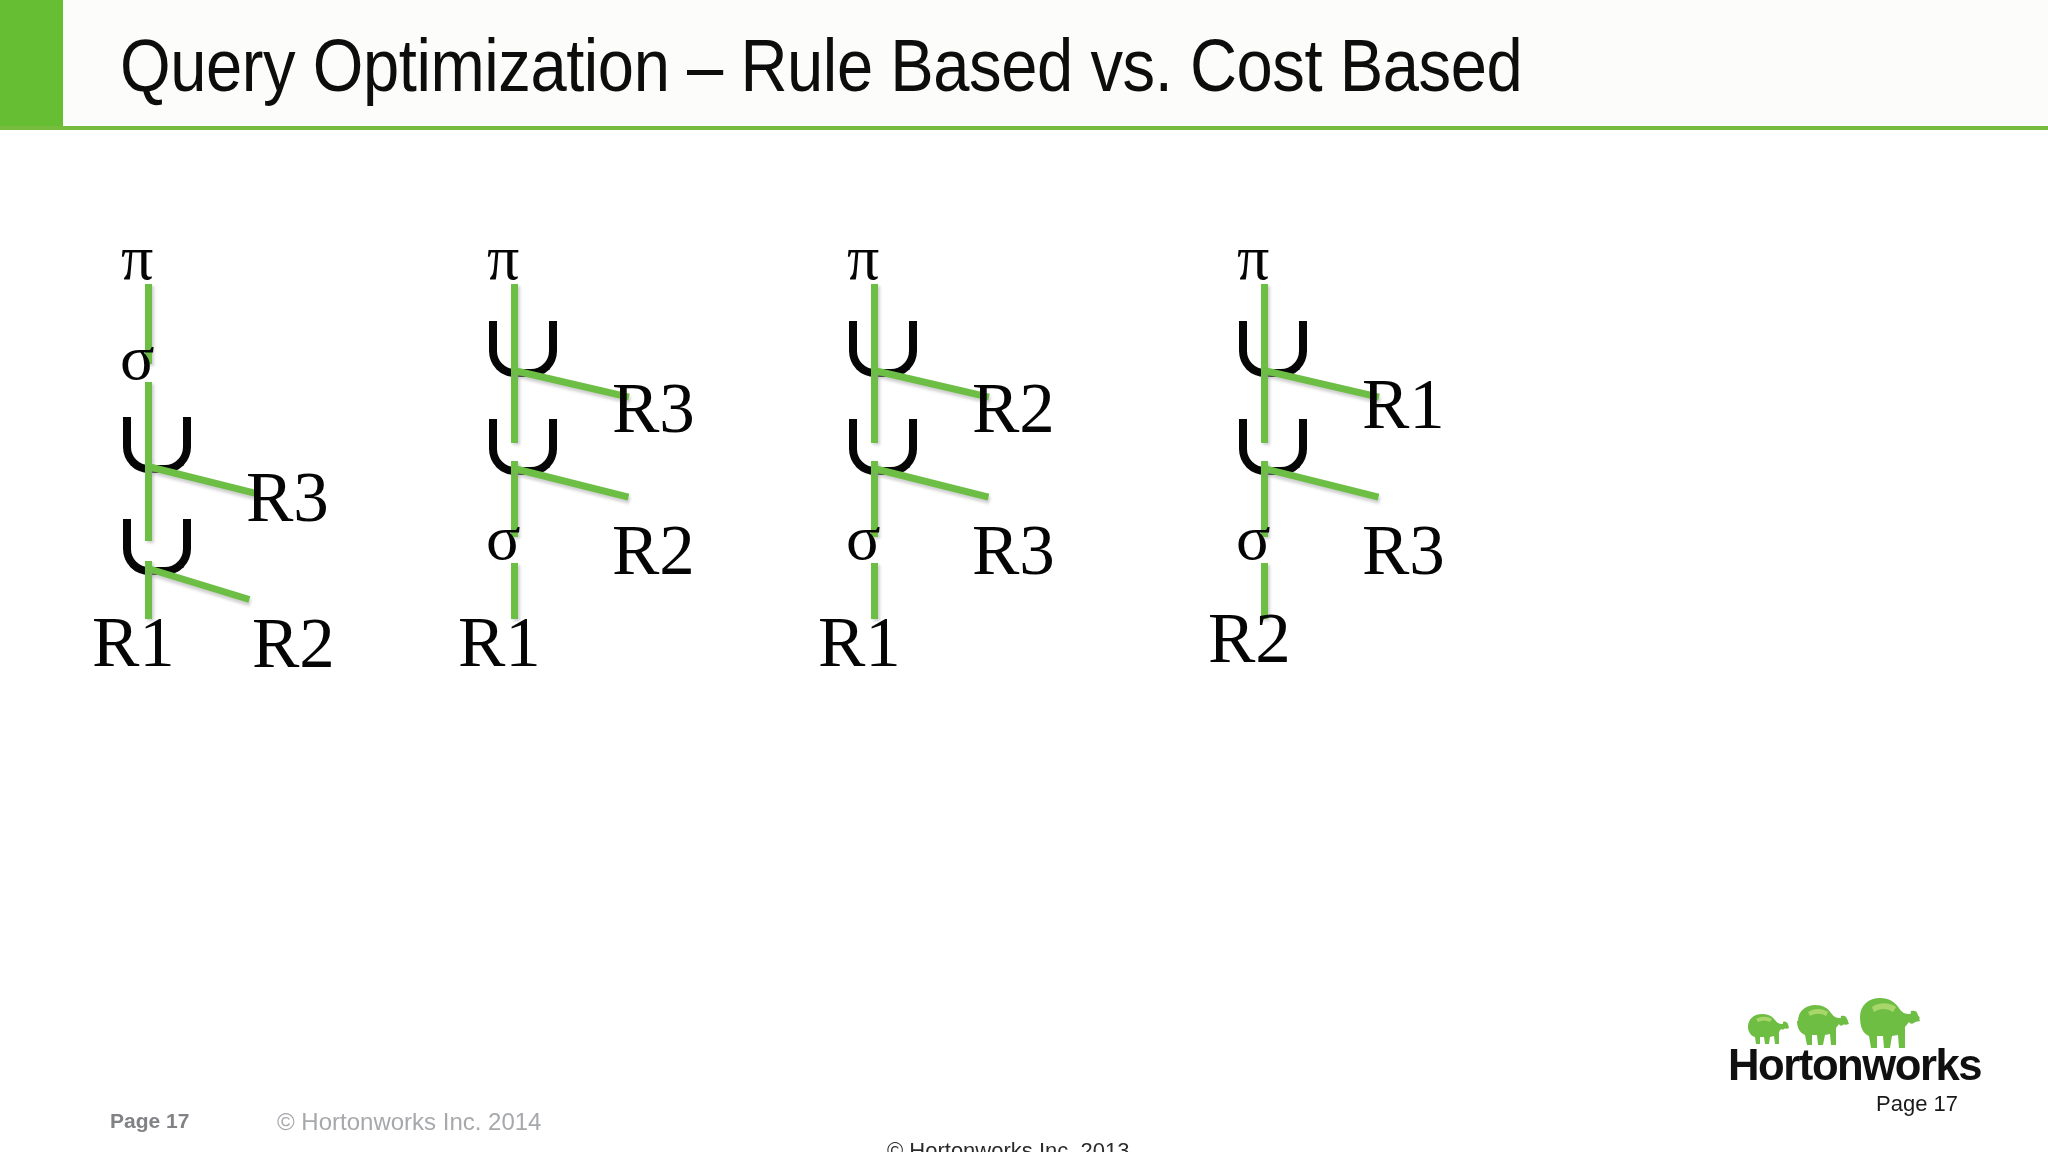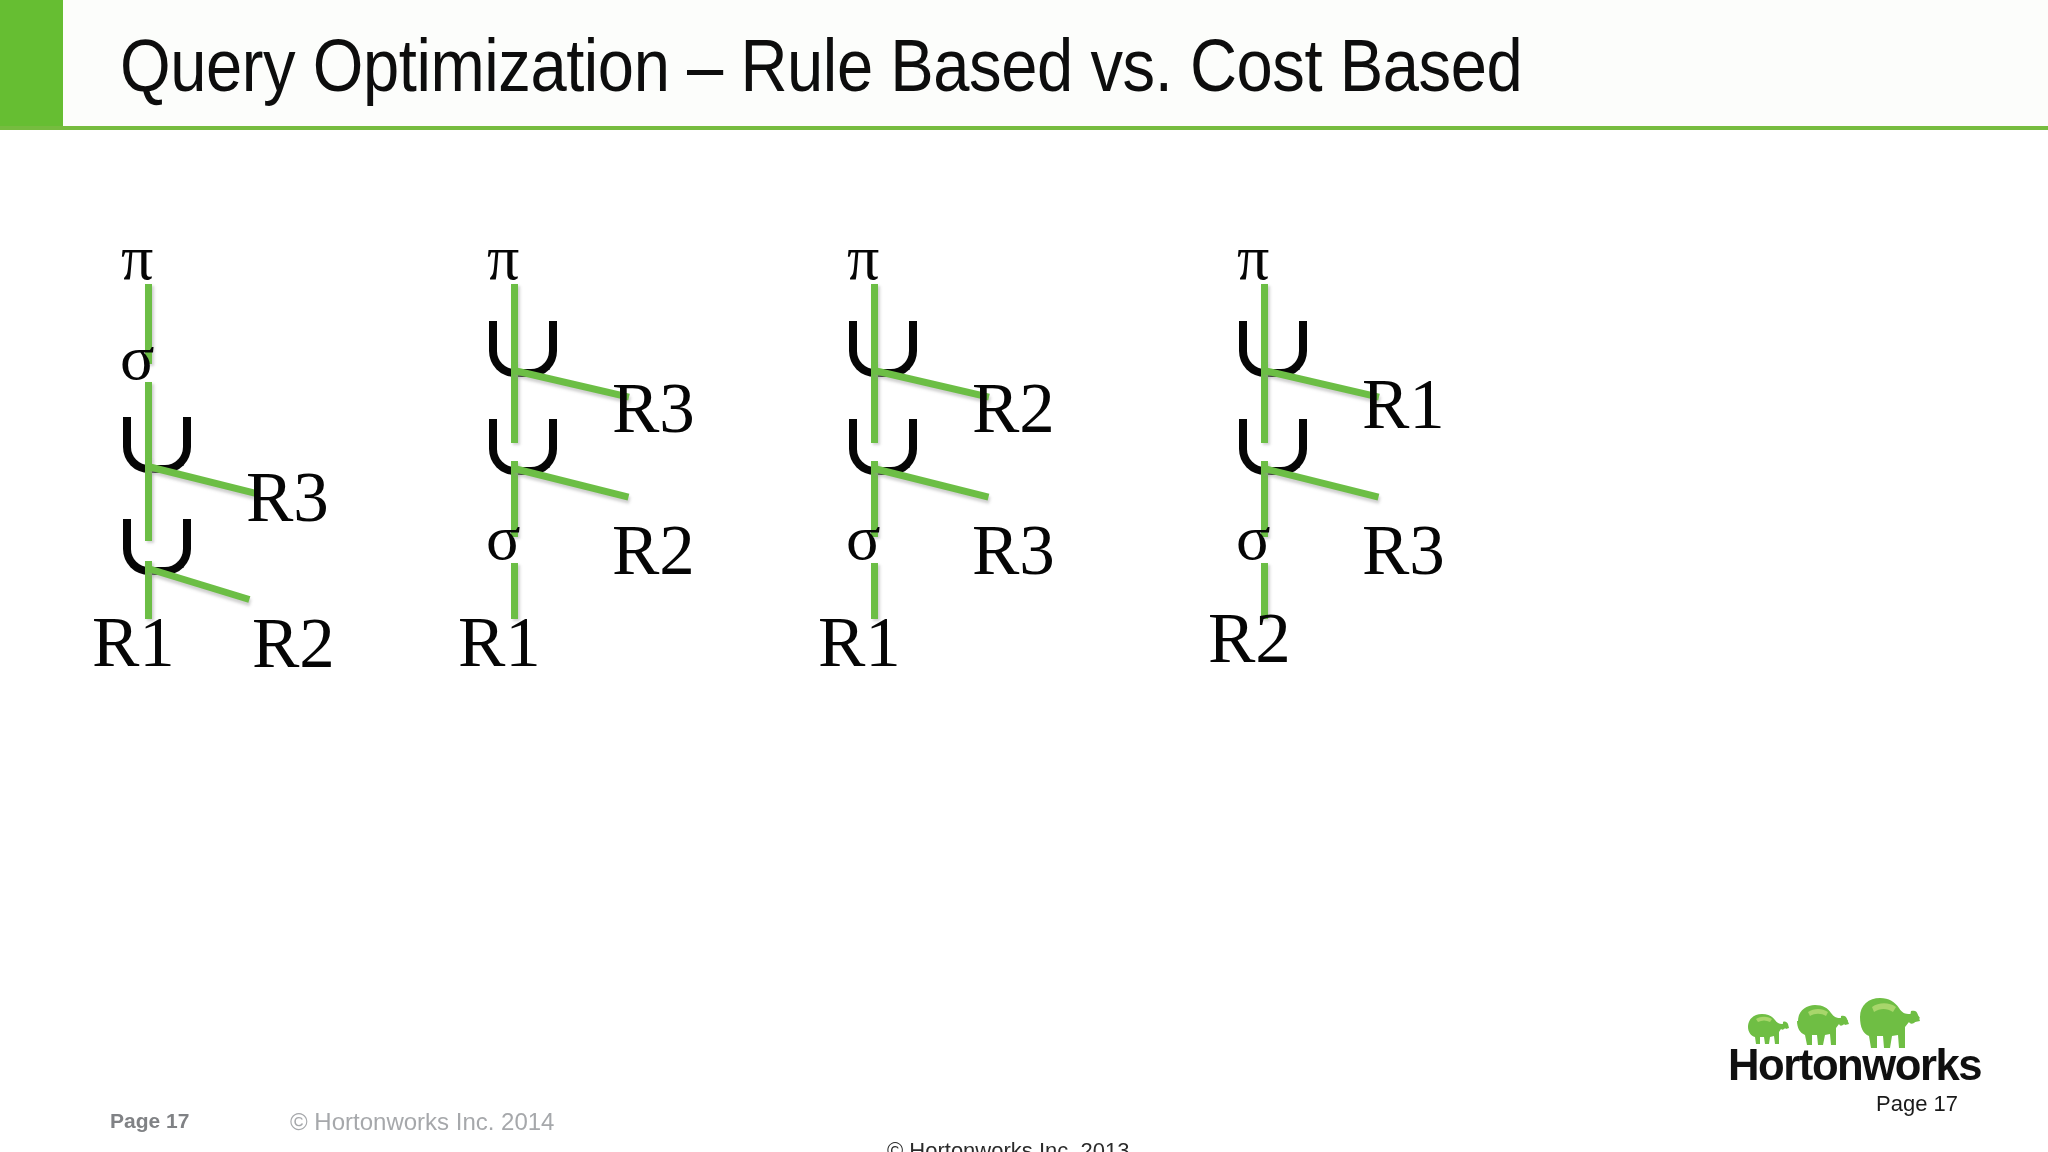--- a/index.html
+++ b/index.html
@@ -62,21 +62,21 @@
     border-radius:0 0 26px 26px;
   }
 
   
   #footer{position:absolute;left:0;top:1009px;width:2048px;height:143px;}
   #footer-page{
     position:absolute;left:110px;top:100px;
     font-size:21px;font-weight:bold;color:#808285;white-space:nowrap;
   }
   #footer-copy-left{
-    position:absolute;left:290px;top:99px;
+    position:absolute;left:277px;top:99px;
     font-size:24px;color:#a6a8ab;white-space:nowrap;
   }
   #footer-copy-center{
     position:absolute;left:887px;top:129px;
     font-size:22px;color:#2b2b2b;white-space:nowrap;
   }
   
   #logo{position:absolute;left:1728px;top:997px;width:250px;height:110px;}
   #logo-elephants{position:absolute;left:8px;top:0;width:230px;height:52px;}
   #logo-word{

